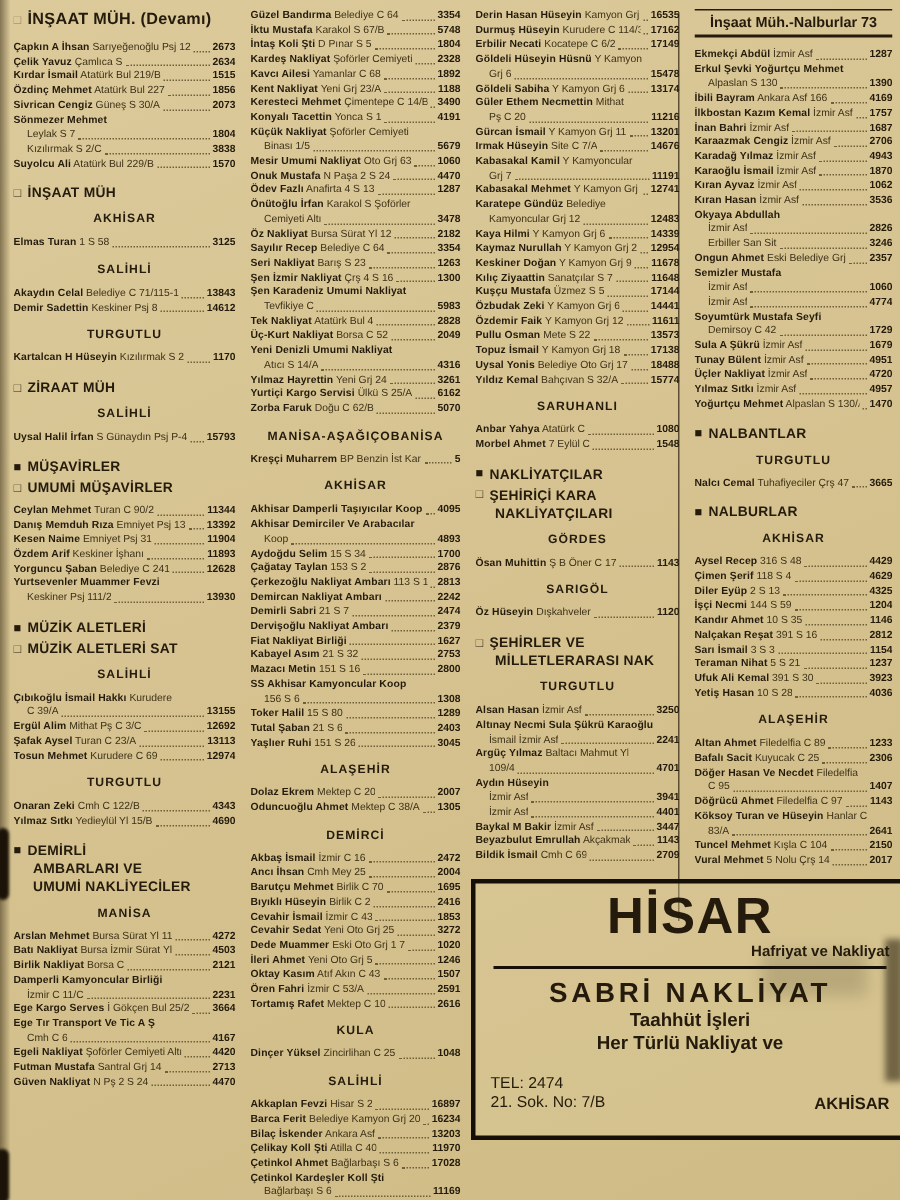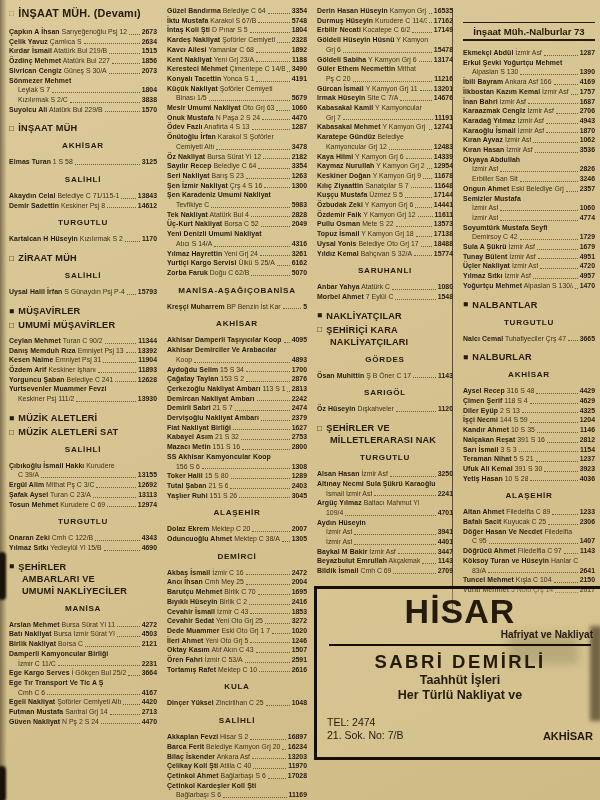--- a/index.html
+++ b/index.html
@@ -26,21 +26,21 @@
   .sec+.sec{margin-top:-2px;}
   .sec0{font-size:10.8px;margin:1px 0 8px;}
   .sec0 .sqr{opacity:.45;}
   .sqr{font-size:8.5px;line-height:1;flex:none;}
   .secc{font-weight:bold;font-size:9.2px;margin:-4px 0 6px;padding-left:13px;
     letter-spacing:.2px;white-space:nowrap;}
   .city{text-align:center;font-weight:bold;font-size:8.1px;letter-spacing:.7px;
     margin:8px 0 7px;white-space:nowrap;}
   .col4head{text-align:center;font-weight:bold;font-size:9.6px;
     border-top:1.5px solid #241b0c;border-bottom:2.5px solid #241b0c;
-    padding:3px 0 2px;margin-bottom:7px;margin-top:16px;}
+    padding:3px 0 2px;margin-bottom:7px;}
   .vdiv{position:absolute;left:452px;top:8px;height:606px;width:1.3px;
     background:rgba(38,28,10,.7);}
   
   .ad{position:absolute;left:314px;top:586px;width:292px;height:174px;
     border:3px solid #160f08;box-sizing:border-box;padding:5px 10px 4px;
     background:rgba(224,206,158,.35);}
   .ad-title{text-align:center;font-size:34px;line-height:34px;font-weight:bold;
     letter-spacing:1px;}
   .ad-sub{text-align:right;font-size:10px;font-weight:bold;margin-top:1px;}
   .ad-rule{height:1.6px;background:#160f08;margin:4px 2px 5px;}
@@ -253,21 +253,21 @@
           <span class="ph">4343</span>
         </div>
         <div class="ent">
           <span class="nm">Yılmaz Sıtkı</span>
           <span class="dt"> Yedieylül Yl 15/B</span>
           <span class="ld"></span>
           <span class="ph">4690</span>
         </div>
         <div class="sec">
           <span class="sqr">■</span>
-          <span class="sl">ŞEHİRLER</span>
+          <span class="sl">DEMİRLİ</span>
         </div>
         <div class="secc">AMBARLARI VE</div>
         <div class="secc">UMUMİ NAKLİYECİLER</div>
         <div class="city">MANİSA</div>
         <div class="ent">
           <span class="nm">Arslan Mehmet</span>
           <span class="dt"> Bursa Sürat Yl 11</span>
           <span class="ld"></span>
           <span class="ph">4272</span>
         </div>
@@ -1209,21 +1209,21 @@
         </div>
     </div>
   </div>
 
   <div class="vdiv"></div>
 
   <div class="ad">
     <div class="ad-title">HİSAR</div>
     <div class="ad-sub">Hafriyat ve Nakliyat</div>
     <div class="ad-rule"></div>
-    <div class="ad-name">SABRİ DEMİRLİ</div>
+    <div class="ad-name">SABRİ NAKLİYAT</div>
     <div class="ad-line">Taahhüt İşleri</div>
     <div class="ad-line">Her Türlü Nakliyat ve</div>
     <div class="ad-bottom">
       <div>
         <div class="ad-tel">TEL: 2474</div>
         <div class="ad-addr">21. Sok. No: 7/B</div>
       </div>
       <div class="ad-city">AKHİSAR</div>
     </div>
   </div>

